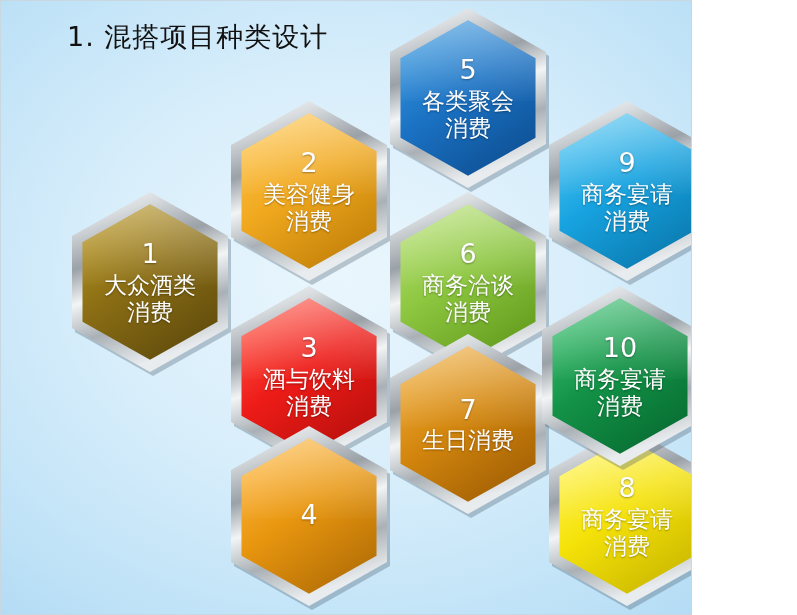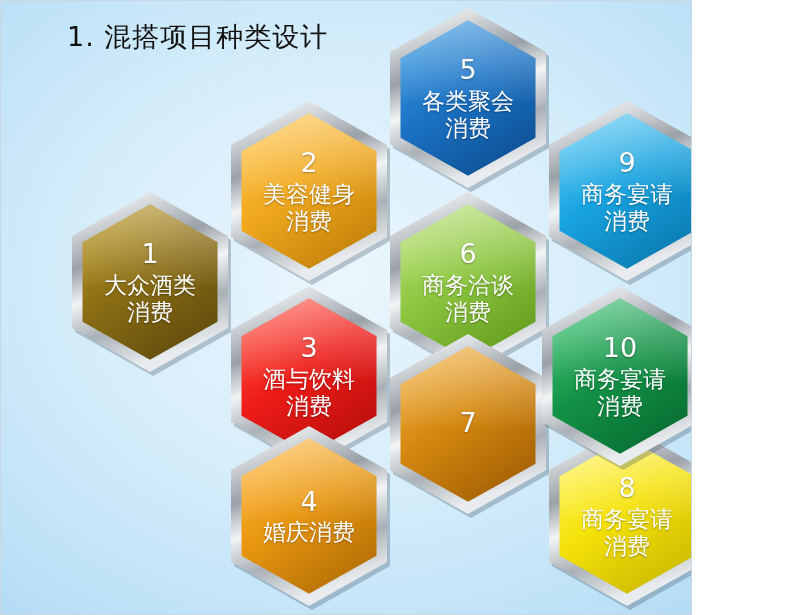--- a/index.html
+++ b/index.html
@@ -191,21 +191,20 @@
               <stop offset="100%" stop-color="rgba(255,255,255,0.02)"></stop>
             </linearGradient>
           </defs>
           <polygon points="81,3 159,47 159,139 81,183 3,139 3,47" fill="rgba(60,80,95,0.30)" transform="translate(3,4)"></polygon>
           <polygon points="81,3 159,47 159,139 81,183 3,139 3,47" fill="url(#rim3)"></polygon>
           <polygon points="81.0,15.2 148.5,53.2 148.5,132.8 81.0,170.8 13.5,132.8 13.5,53.2" fill="url(#fill3)"></polygon>
           <polygon points="81.0,15.2 148.5,53.2 148.5,96.0 13.5,96.0 13.5,53.2" fill="url(#gloss3)"></polygon>
         </svg>
         <div class="hex-label">
           <div class="hex-num">4</div>
-          <div class="hex-text">婚庆消费</div>
         </div>
       </div>
       <div class="hex" style="left: 386px; top: 4px;">
         <svg viewBox="0 0 162 186">
           <defs>
             <linearGradient id="rim4" x1="0%" y1="0%" x2="30%" y2="100%">
               <stop offset="0%" stop-color="#ffffff"></stop>
               <stop offset="18%" stop-color="#d9dde0"></stop>
               <stop offset="40%" stop-color="#9aa1a7"></stop>
               <stop offset="58%" stop-color="#f2f4f5"></stop>
@@ -286,20 +285,21 @@
               <stop offset="100%" stop-color="rgba(255,255,255,0.02)"></stop>
             </linearGradient>
           </defs>
           <polygon points="81,3 159,47 159,139 81,183 3,139 3,47" fill="rgba(60,80,95,0.30)" transform="translate(3,4)"></polygon>
           <polygon points="81,3 159,47 159,139 81,183 3,139 3,47" fill="url(#rim6)"></polygon>
           <polygon points="81.0,15.2 148.5,53.2 148.5,132.8 81.0,170.8 13.5,132.8 13.5,53.2" fill="url(#fill6)"></polygon>
           <polygon points="81.0,15.2 148.5,53.2 148.5,96.0 13.5,96.0 13.5,53.2" fill="url(#gloss6)"></polygon>
         </svg>
         <div class="hex-label">
           <div class="hex-num">7</div>
+          <div class="hex-text">生日消费</div>
         </div>
       </div>
       <div class="hex" style="left: 545px; top: 422px;">
         <svg viewBox="0 0 162 186">
           <defs>
             <linearGradient id="rim7" x1="0%" y1="0%" x2="30%" y2="100%">
               <stop offset="0%" stop-color="#ffffff"></stop>
               <stop offset="18%" stop-color="#d9dde0"></stop>
               <stop offset="40%" stop-color="#9aa1a7"></stop>
               <stop offset="58%" stop-color="#f2f4f5"></stop>

